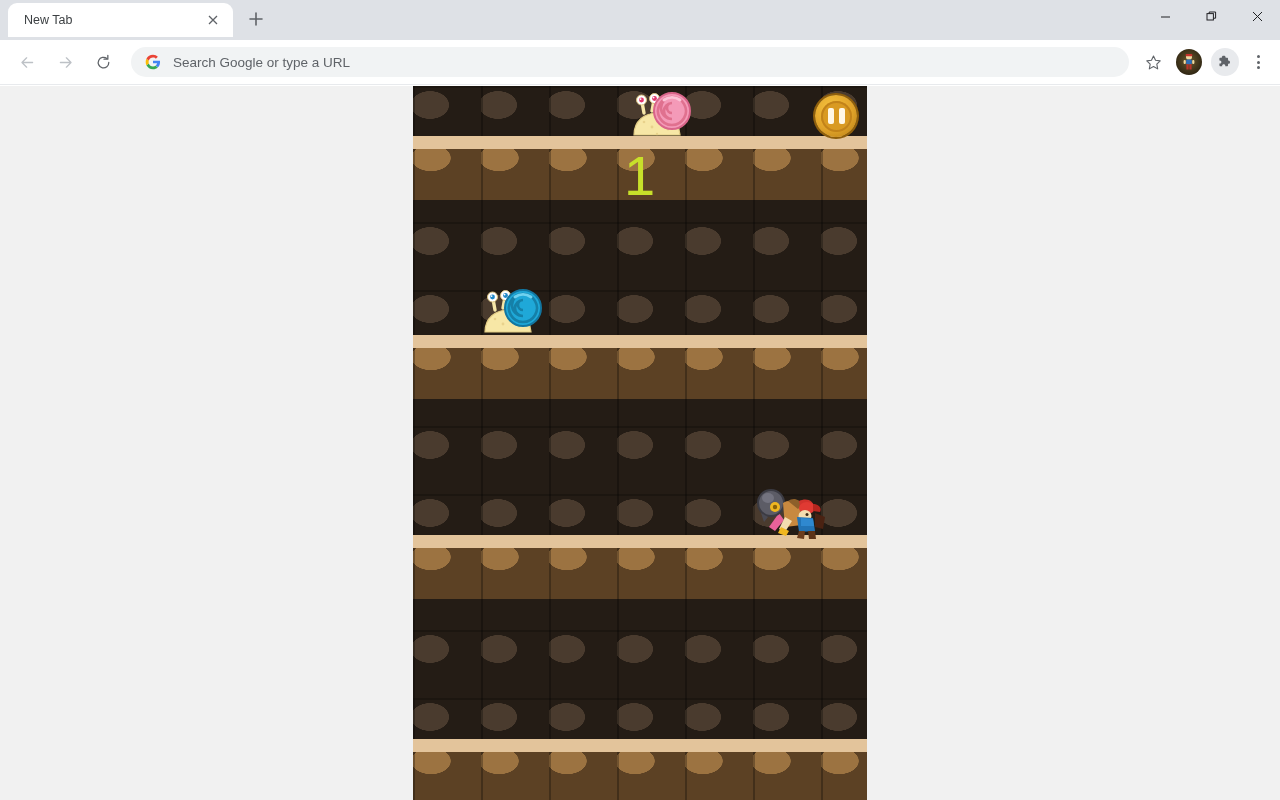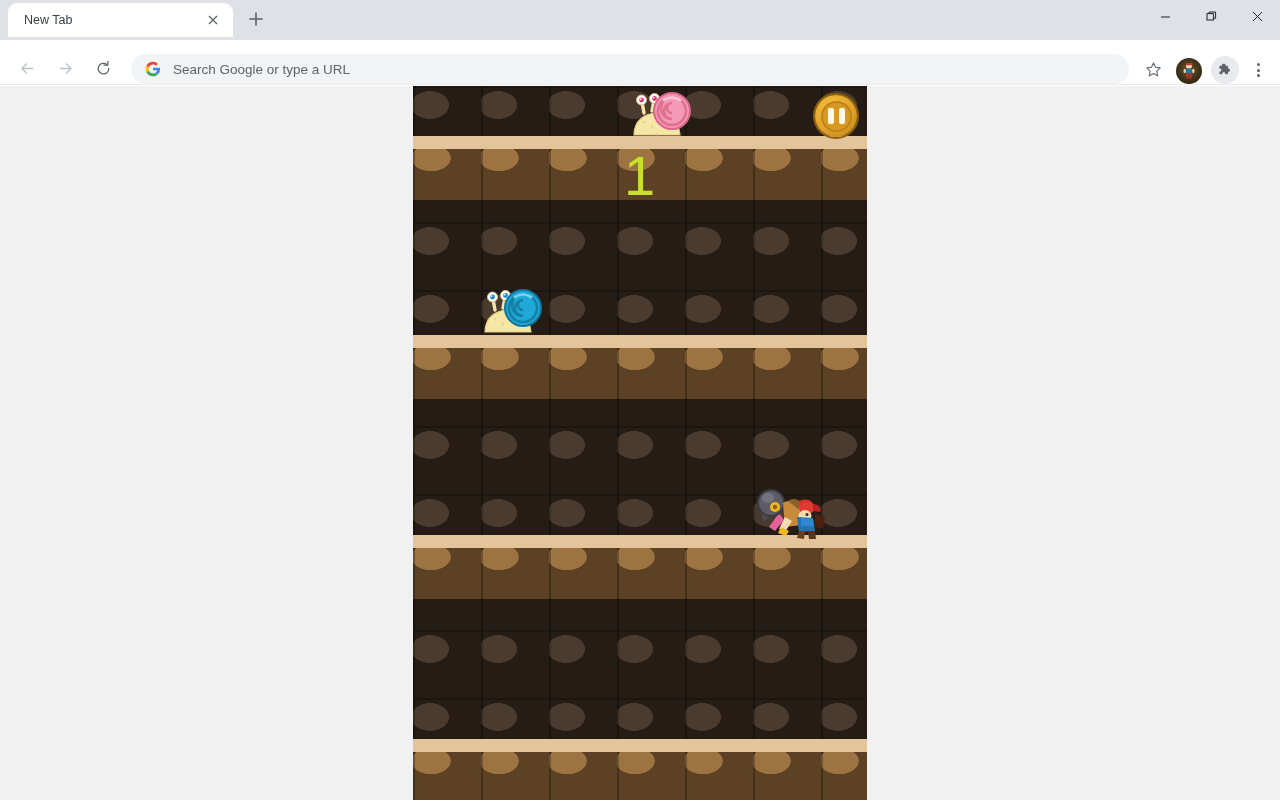--- a/index.html
+++ b/index.html
@@ -44,21 +44,21 @@
   }
   .wc {
     width:46px; height:32px; display:flex; align-items:center; justify-content:center;
     color:#202124;
   }
   .wc svg { width:11px; height:11px; }
 
   
   .toolbar {
     height:45px; background:#ffffff;
-    display:flex; align-items:flex-end; padding:0 8px;
+    display:flex; align-items:center; padding:0 8px;
     border-bottom:1px solid #e8eaed;
   }
   .nav-btn {
     width:32px; height:32px; margin:0 3px; border-radius:50%;
     display:flex; align-items:center; justify-content:center;
     color:#5f6368;
   }
   .nav-btn.disabled { color:#bdc1c6; }
   .nav-btn svg { width:17px; height:17px; }
 

